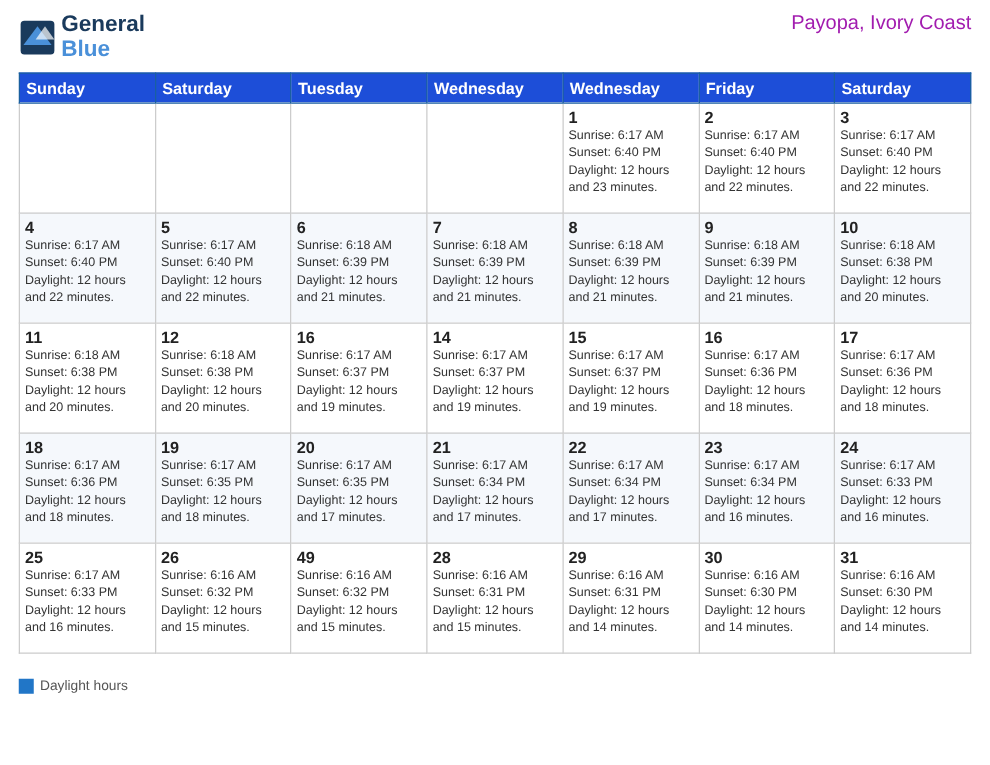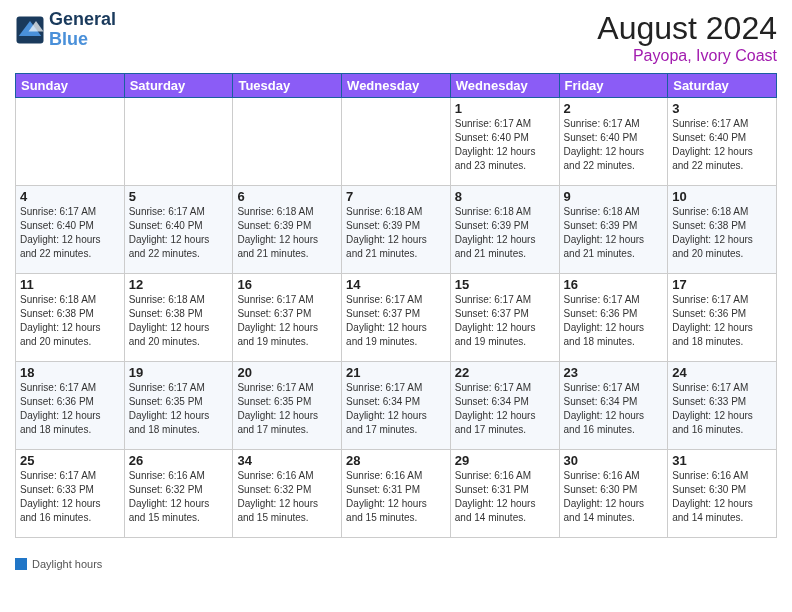--- a/index.html
+++ b/index.html
@@ -50,21 +50,21 @@
     .location-title {
       font-size: 16px;
       color: #a21caf;
     }
     .calendar {
       width: 100%;
       border-collapse: collapse;
       table-layout: fixed;
     }
     .calendar th {
-      background: #8b5cf6;
+      background: #1d4ed8;
       color: #fff;
       text-align: left;
       padding: 4px 5px;
       font-size: 13px;
       border: 1px solid #1a5fa0;
     }
     .calendar td {
       border: 1px solid #ccc;
       vertical-align: top;
       padding: 3px 4px;
@@ -115,21 +115,20 @@
         <rect x="2" y="2" width="36" height="36" rx="4" fill="#1a3a5c"></rect>
         <polygon points="20,8 35,28 5,28" fill="#4a90d9"></polygon>
         <polygon points="28,8 38,22 18,22" fill="#fff" opacity="0.7"></polygon>
       </svg>
       <div class="logo-text">
         <div>General</div>
         <div><span>Blue</span></div>
       </div>
     </div>
     <div class="title-block">
-      <div class="month-title">August 2024</div>
       <div class="location-title">Payopa, Ivory Coast</div>
     </div>
   </div>
 
   <table class="calendar">
     <thead>
       <tr>
       <th>Sunday</th>
           <th>Saturday</th>
           <th>Tuesday</th>
@@ -329,21 +328,21 @@
 and 16 minutes.</div>
           </td>
           <td>
             <span class="day-num">26</span>
             <div class="day-info" style="white-space: pre-line;">Sunrise: 6:16 AM
 Sunset: 6:32 PM
 Daylight: 12 hours
 and 15 minutes.</div>
           </td>
           <td>
-            <span class="day-num">34</span>
+            <span class="day-num">49</span>
             <div class="day-info" style="white-space: pre-line;">Sunrise: 6:16 AM
 Sunset: 6:32 PM
 Daylight: 12 hours
 and 15 minutes.</div>
           </td>
           <td>
             <span class="day-num">28</span>
             <div class="day-info" style="white-space: pre-line;">Sunrise: 6:16 AM
 Sunset: 6:31 PM
 Daylight: 12 hours

